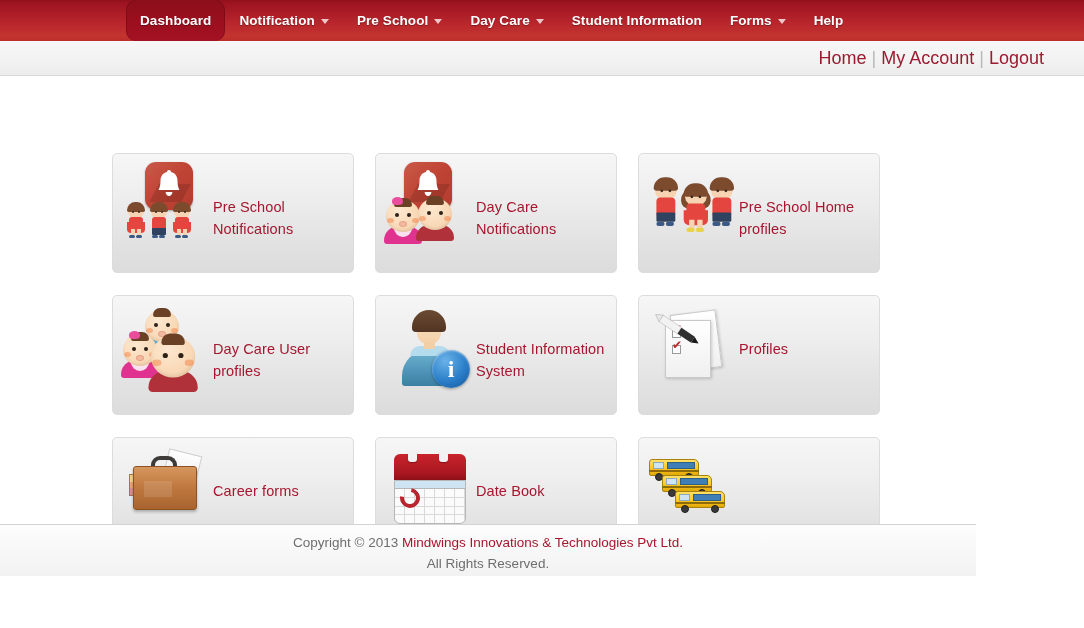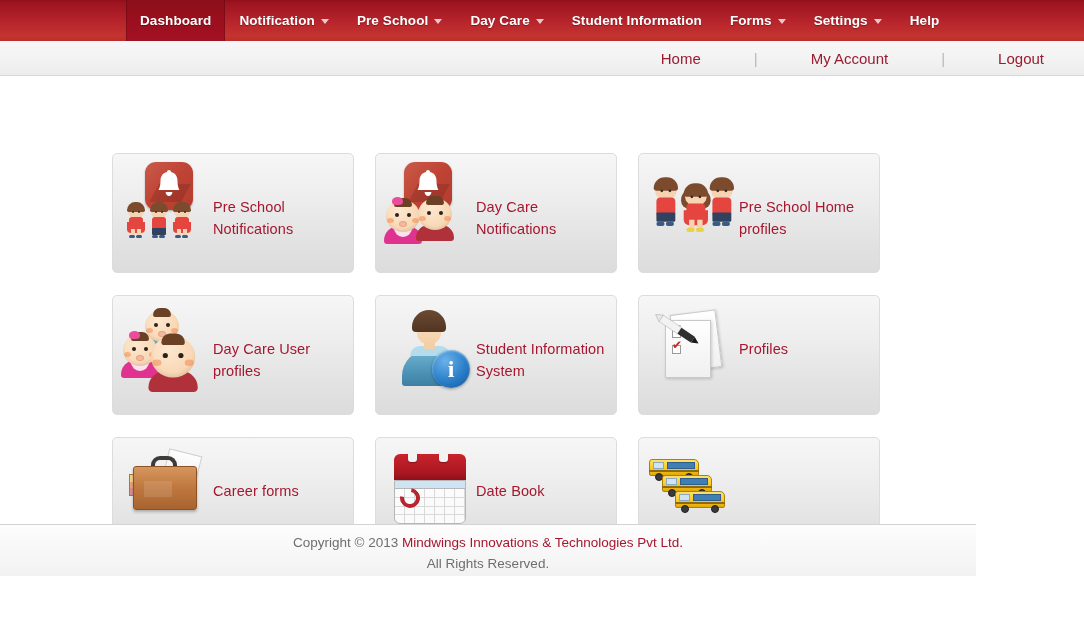--- a/index.html
+++ b/index.html
@@ -31,41 +31,41 @@
     font-size: 13.5px;
     font-weight: bold;
     white-space: nowrap;
     letter-spacing: .1px;
     cursor: pointer;
     text-shadow: 0 1px 1px rgba(0,0,0,.35);
   }
   .nav-item.active {
     background: linear-gradient(to bottom, #8b0f1b 0%, #990f1d 45%, #a41124 100%);
     box-shadow: inset 1px 0 0 rgba(0,0,0,.18), inset -1px 0 0 rgba(0,0,0,.18);
+    border-radius: 10px;
   }
   .caret {
     display: inline-block;
     width: 0; height: 0;
     border-left: 4px solid transparent;
     border-right: 4px solid transparent;
     border-top: 5px solid rgba(255,255,255,.75);
     margin-top: 2px;
   }
 
   
   #subheader {
     height: 35px;
     background: linear-gradient(to bottom, #f7f7f7 0%, #f3f3f3 50%, #ececec 100%);
     border-bottom: 1px solid #d8d8d8;
     display: flex;
     align-items: center;
     justify-content: flex-end;
     padding-right: 40px;
-    font-size: 15px;
-    gap: 48px;
+    font-size: 18px;
   }
   #subheader a {
     color: #9b1b30;
     text-decoration: none;
     cursor: pointer;
   }
   #subheader .sep { color: #b9b9b9; margin: 0 5px; }
 
   
   #content {
@@ -402,24 +402,20 @@
   <div class="nav-item">
     <span>Student Information</span>
   </div>
 
   <div class="nav-item">
     <span>Forms</span>
     <span class="caret"></span>
   </div>
 
 
-  <div class="nav-item">
-    <span>Settings</span>
-    <span class="caret"></span>
-  </div>
 
   <div class="nav-item">
     <span>Help</span>
   </div>
 </div>
 
 <div id="subheader">
   <a>Home</a>
   <span class="sep">|</span>
   <a>My Account</a>

